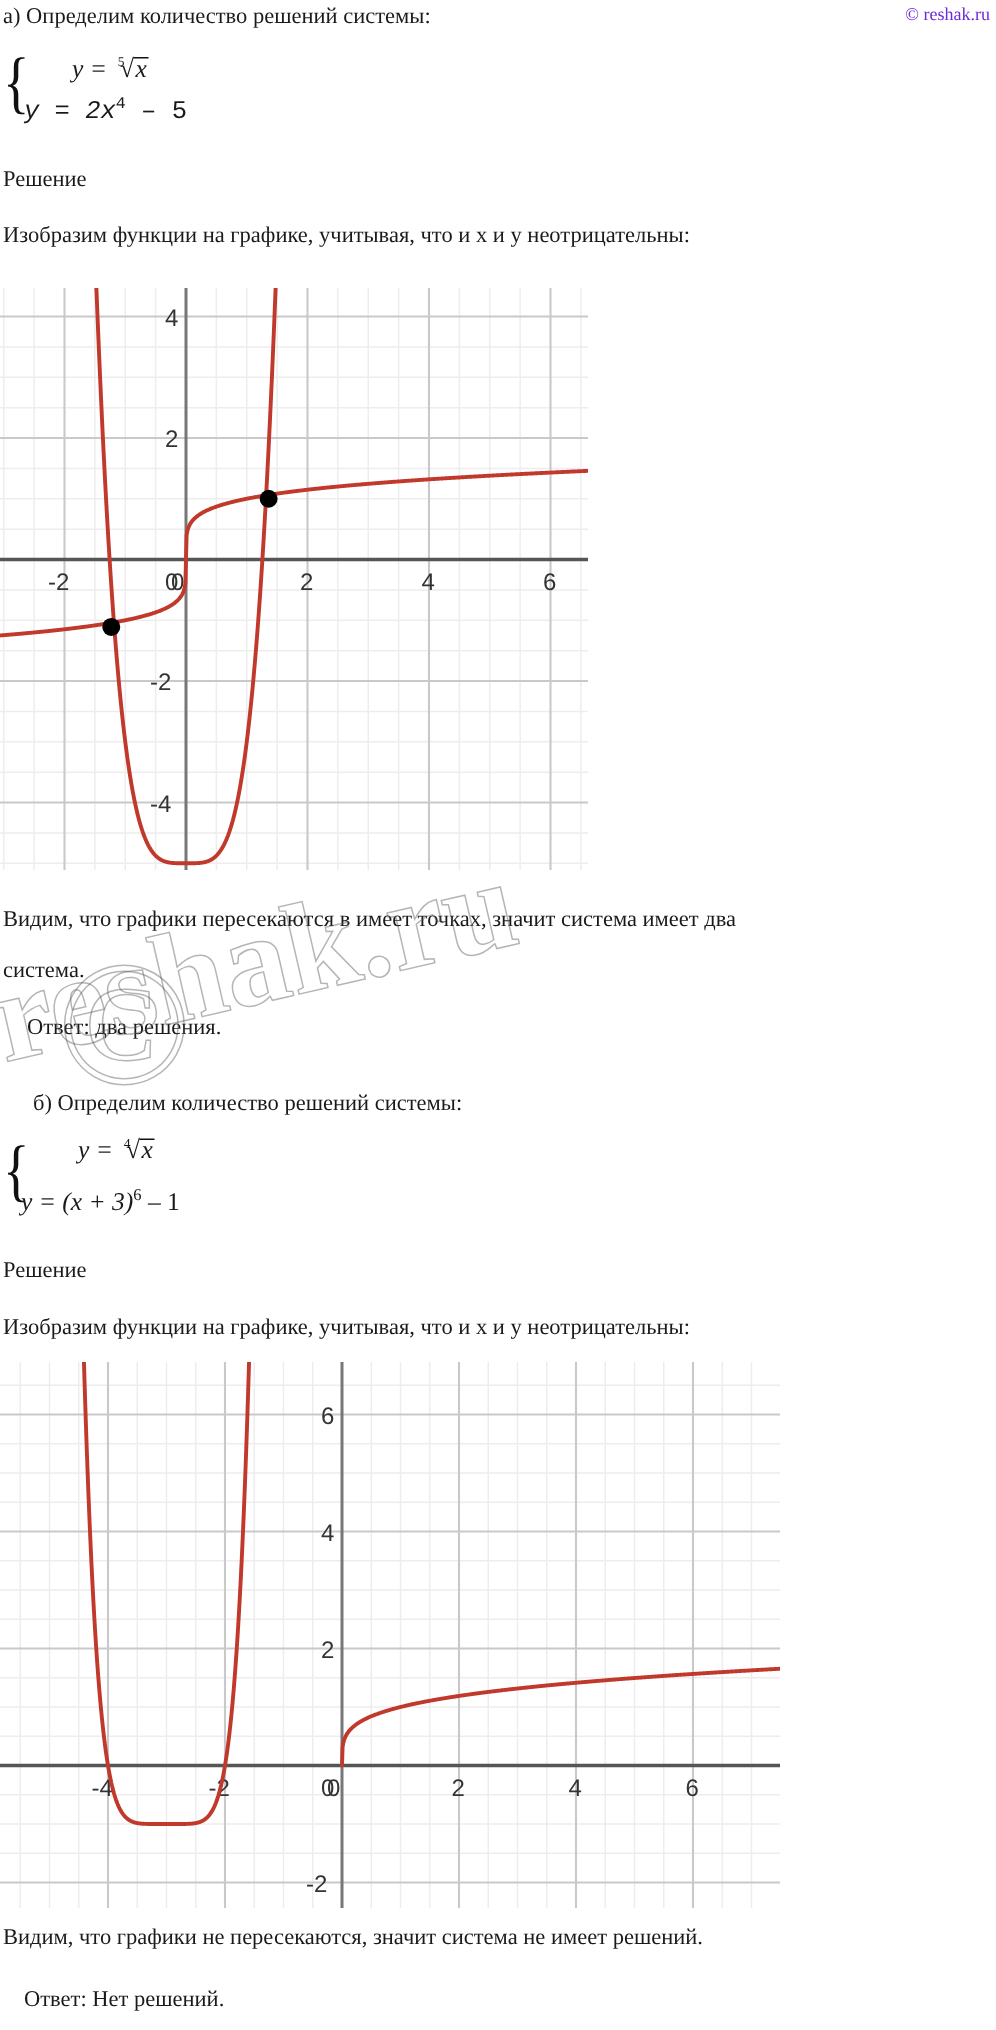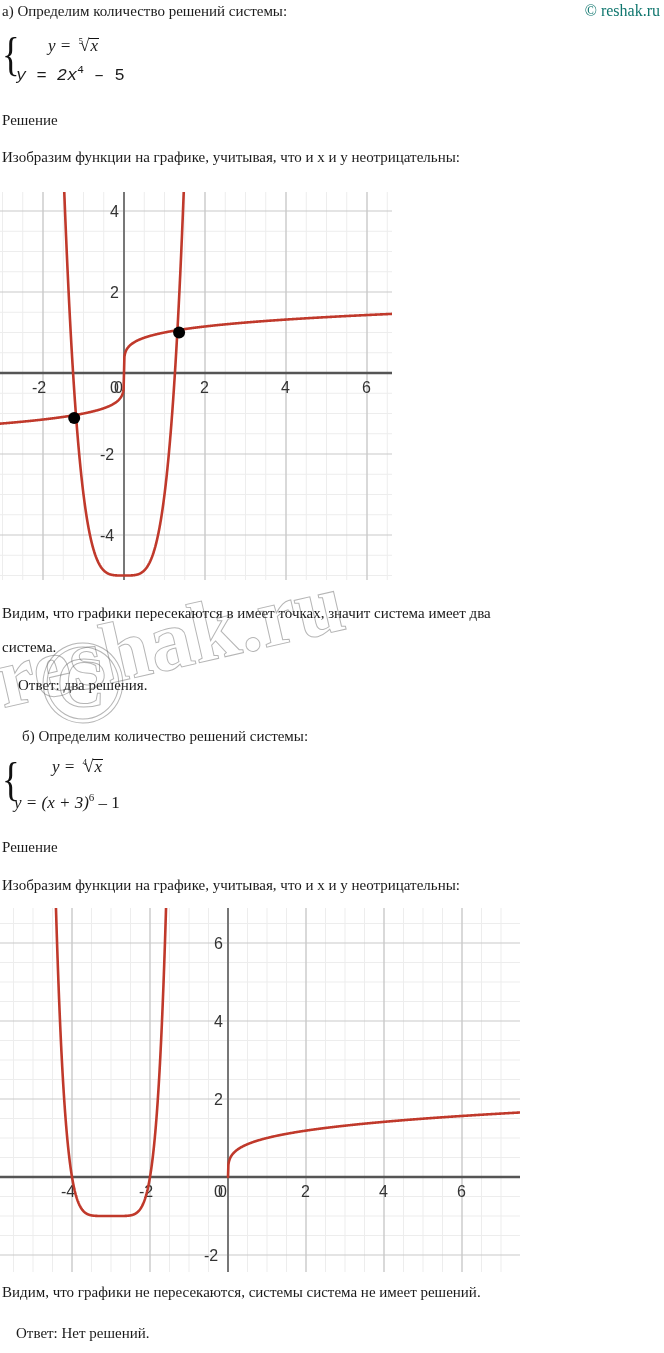--- a/index.html
+++ b/index.html
@@ -3,21 +3,21 @@
 <meta charset="utf-8">
 <style>
   html,body{margin:0;padding:0;}
   body{
     width:664px;height:1353px;background:#ffffff;
     font-family:"Liberation Serif","DejaVu Serif",serif;
     color:#1a1a1a;position:relative;overflow:hidden;
   }
   .page{position:relative;width:664px;height:1341px;}
   .txt{position:absolute;font-size:15px;line-height:19px;white-space:nowrap;}
-  .credit{position:absolute;right:4px;font-size:16px;color:#0f766e;white-space:nowrap;}
+  .credit{position:absolute;right:4px;font-size:12px;color:#6d28d9;white-space:nowrap;}
   .mathblock{position:absolute;font-family:"Liberation Serif","DejaVu Serif",serif;}
   .brace{
     position:absolute;font-size:46px;line-height:46px;font-weight:300;
     transform:scaleX(.8);transform-origin:left center;color:#111;
   }
   .eq{position:absolute;font-size:17px;font-style:italic;white-space:nowrap;}
   .eq .rm{font-style:normal;}
   .sup{font-size:11px;vertical-align:super;font-style:normal;}
   .radidx{font-size:9px;font-style:normal;position:relative;top:-7px;left:3px;}
   .radsign{font-style:normal;}
@@ -210,19 +210,19 @@
           <text x="214" y="119" font-family="&quot;Liberation Sans&quot;, sans-serif" font-size="16" fill="#333">4</text>
           <text x="214" y="197" font-family="&quot;Liberation Sans&quot;, sans-serif" font-size="16" fill="#333">2</text>
           <text x="204" y="353" font-family="&quot;Liberation Sans&quot;, sans-serif" font-size="16" fill="#333">-2</text>
           <text x="214" y="289" font-family="&quot;Liberation Sans&quot;, sans-serif" font-size="16" fill="#333">0</text>
         </g>
         <path d="M228.00 269.00 L228.39 256.67 L228.78 254.33 L229.17 252.77 L229.56 251.56 L229.95 250.56 L230.34 249.70 L230.73 248.94 L231.12 248.26 L231.51 247.64 L231.90 247.07 L232.29 246.54 L232.68 246.05 L233.07 245.58 L233.46 245.14 L233.85 244.73 L234.24 244.33 L234.63 243.96 L235.02 243.60 L235.41 243.25 L235.80 242.92 L236.19 242.60 L236.58 242.29 L236.97 241.99 L237.36 241.70 L237.75 241.42 L238.14 241.15 L238.53 240.89 L238.92 240.63 L239.31 240.38 L239.70 240.14 L240.09 239.90 L240.48 239.67 L240.87 239.44 L241.26 239.22 L241.65 239.00 L242.04 238.79 L242.43 238.58 L242.82 238.38 L243.21 238.18 L243.60 237.98 L243.99 237.79 L244.38 237.60 L244.77 237.42 L245.16 237.24 L245.55 237.06 L245.94 236.88 L246.33 236.71 L246.72 236.54 L247.11 236.37 L247.50 236.21 L247.89 236.04 L248.28 235.88 L248.67 235.72 L249.06 235.57 L249.45 235.41 L249.84 235.26 L250.23 235.11 L250.62 234.97 L251.01 234.82 L251.40 234.68 L251.79 234.53 L252.18 234.39 L252.57 234.25 L252.96 234.12 L253.35 233.98 L253.74 233.85 L254.13 233.72 L254.52 233.58 L254.91 233.46 L255.30 233.33 L255.69 233.20 L256.08 233.07 L256.47 232.95 L256.86 232.83 L257.25 232.71 L257.64 232.59 L258.03 232.47 L258.42 232.35 L258.81 232.23 L259.20 232.12 L259.59 232.00 L259.98 231.89 L260.37 231.78 L260.76 231.66 L261.15 231.55 L261.54 231.44 L261.93 231.33 L262.32 231.23 L262.71 231.12 L263.10 231.01 L263.49 230.91 L263.88 230.80 L264.27 230.70 L264.66 230.60 L265.05 230.50 L265.44 230.40 L265.83 230.30 L266.22 230.20 L266.61 230.10 L267.00 230.00 L267.39 229.90 L267.78 229.81 L268.17 229.71 L268.56 229.62 L268.95 229.52 L269.34 229.43 L269.73 229.33 L270.12 229.24 L270.51 229.15 L270.90 229.06 L271.29 228.97 L271.68 228.88 L272.07 228.79 L272.46 228.70 L272.85 228.61 L273.24 228.53 L273.63 228.44 L274.02 228.35 L274.41 228.27 L274.80 228.18 L275.19 228.10 L275.58 228.01 L275.97 227.93 L276.36 227.85 L276.75 227.76 L277.14 227.68 L277.53 227.60 L277.92 227.52 L278.31 227.44 L278.70 227.36 L279.09 227.28 L279.48 227.20 L279.87 227.12 L280.26 227.04 L280.65 226.96 L281.04 226.88 L281.43 226.81 L281.82 226.73 L282.21 226.65 L282.60 226.58 L282.99 226.50 L283.38 226.43 L283.77 226.35 L284.16 226.28 L284.55 226.20 L284.94 226.13 L285.33 226.06 L285.72 225.98 L286.11 225.91 L286.50 225.84 L286.89 225.77 L287.28 225.70 L287.67 225.63 L288.06 225.55 L288.45 225.48 L288.84 225.41 L289.23 225.34 L289.62 225.28 L290.01 225.21 L290.40 225.14 L290.79 225.07 L291.18 225.00 L291.57 224.93 L291.96 224.87 L292.35 224.80 L292.74 224.73 L293.13 224.67 L293.52 224.60 L293.91 224.53 L294.30 224.47 L294.69 224.40 L295.08 224.34 L295.47 224.27 L295.86 224.21 L296.25 224.14 L296.64 224.08 L297.03 224.02 L297.42 223.95 L297.81 223.89 L298.20 223.83 L298.59 223.76 L298.98 223.70 L299.37 223.64 L299.76 223.58 L300.15 223.52 L300.54 223.45 L300.93 223.39 L301.32 223.33 L301.71 223.27 L302.10 223.21 L302.49 223.15 L302.88 223.09 L303.27 223.03 L303.66 222.97 L304.05 222.91 L304.44 222.85 L304.83 222.80 L305.22 222.74 L305.61 222.68 L306.00 222.62 L306.39 222.56 L306.78 222.51 L307.17 222.45 L307.56 222.39 L307.95 222.33 L308.34 222.28 L308.73 222.22 L309.12 222.16 L309.51 222.11 L309.90 222.05 L310.29 222.00 L310.68 221.94 L311.07 221.88 L311.46 221.83 L311.85 221.77 L312.24 221.72 L312.63 221.67 L313.02 221.61 L313.41 221.56 L313.80 221.50 L314.19 221.45 L314.58 221.39 L314.97 221.34 L315.36 221.29 L315.75 221.23 L316.14 221.18 L316.53 221.13 L316.92 221.08 L317.31 221.02 L317.70 220.97 L318.09 220.92 L318.48 220.87 L318.87 220.82 L319.26 220.76 L319.65 220.71 L320.04 220.66 L320.43 220.61 L320.82 220.56 L321.21 220.51 L321.60 220.46 L321.99 220.41 L322.38 220.36 L322.77 220.31 L323.16 220.26 L323.55 220.21 L323.94 220.16 L324.33 220.11 L324.72 220.06 L325.11 220.01 L325.50 219.96 L325.89 219.91 L326.28 219.86 L326.67 219.81 L327.06 219.77 L327.45 219.72 L327.84 219.67 L328.23 219.62 L328.62 219.57 L329.01 219.52 L329.40 219.48 L329.79 219.43 L330.18 219.38 L330.57 219.33 L330.96 219.29 L331.35 219.24 L331.74 219.19 L332.13 219.15 L332.52 219.10 L332.91 219.05 L333.30 219.01 L333.69 218.96 L334.08 218.92 L334.47 218.87 L334.86 218.82 L335.25 218.78 L335.64 218.73 L336.03 218.69 L336.42 218.64 L336.81 218.60 L337.20 218.55 L337.59 218.51 L337.98 218.46 L338.37 218.42 L338.76 218.37 L339.15 218.33 L339.54 218.28 L339.93 218.24 L340.32 218.19 L340.71 218.15 L341.10 218.11 L341.49 218.06 L341.88 218.02 L342.27 217.98 L342.66 217.93 L343.05 217.89 L343.44 217.85 L343.83 217.80 L344.22 217.76 L344.61 217.72 L345.00 217.67 L345.39 217.63 L345.78 217.59 L346.17 217.55 L346.56 217.50 L346.95 217.46 L347.34 217.42 L347.73 217.38 L348.12 217.33 L348.51 217.29 L348.90 217.25 L349.29 217.21 L349.68 217.17 L350.07 217.13 L350.46 217.08 L350.85 217.04 L351.24 217.00 L351.63 216.96 L352.02 216.92 L352.41 216.88 L352.80 216.84 L353.19 216.80 L353.58 216.76 L353.97 216.72 L354.36 216.68 L354.75 216.64 L355.14 216.60 L355.53 216.56 L355.92 216.52 L356.31 216.48 L356.70 216.44 L357.09 216.40 L357.48 216.36 L357.87 216.32 L358.26 216.28 L358.65 216.24 L359.04 216.20 L359.43 216.16 L359.82 216.12 L360.21 216.08 L360.60 216.04 L360.99 216.00 L361.38 215.96 L361.77 215.93 L362.16 215.89 L362.55 215.85 L362.94 215.81 L363.33 215.77 L363.72 215.73 L364.11 215.69 L364.50 215.66 L364.89 215.62 L365.28 215.58 L365.67 215.54 L366.06 215.50 L366.45 215.47 L366.84 215.43 L367.23 215.39 L367.62 215.35 L368.01 215.32 L368.40 215.28 L368.79 215.24 L369.18 215.21 L369.57 215.17 L369.96 215.13 L370.35 215.09 L370.74 215.06 L371.13 215.02 L371.52 214.98 L371.91 214.95 L372.30 214.91 L372.69 214.87 L373.08 214.84 L373.47 214.80 L373.86 214.76 L374.25 214.73 L374.64 214.69 L375.03 214.66 L375.42 214.62 L375.81 214.58 L376.20 214.55 L376.59 214.51 L376.98 214.48 L377.37 214.44 L377.76 214.41 L378.15 214.37 L378.54 214.33 L378.93 214.30 L379.32 214.26 L379.71 214.23 L380.10 214.19 L380.49 214.16 L380.88 214.12 L381.27 214.09 L381.66 214.05 L382.05 214.02 L382.44 213.98 L382.83 213.95 L383.22 213.91 L383.61 213.88 L384.00 213.85 L384.39 213.81 L384.78 213.78 L385.17 213.74 L385.56 213.71 L385.95 213.67 L386.34 213.64 L386.73 213.61 L387.12 213.57 L387.51 213.54 L387.90 213.50 L388.29 213.47 L388.68 213.44 L389.07 213.40 L389.46 213.37 L389.85 213.34 L390.24 213.30 L390.63 213.27 L391.02 213.24 L391.41 213.20 L391.80 213.17 L392.19 213.14 L392.58 213.10 L392.97 213.07 L393.36 213.04 L393.75 213.00 L394.14 212.97 L394.53 212.94 L394.92 212.90 L395.31 212.87 L395.70 212.84 L396.09 212.81 L396.48 212.77 L396.87 212.74 L397.26 212.71 L397.65 212.68 L398.04 212.64 L398.43 212.61 L398.82 212.58 L399.21 212.55 L399.60 212.52 L399.99 212.48 L400.38 212.45 L400.77 212.42 L401.16 212.39 L401.55 212.36 L401.94 212.32 L402.33 212.29 L402.72 212.26 L403.11 212.23 L403.50 212.20 L403.89 212.17 L404.28 212.13 L404.67 212.10 L405.06 212.07 L405.45 212.04 L405.84 212.01 L406.23 211.98 L406.62 211.95 L407.01 211.92 L407.40 211.88 L407.79 211.85 L408.18 211.82 L408.57 211.79 L408.96 211.76 L409.35 211.73 L409.74 211.70 L410.13 211.67 L410.52 211.64 L410.91 211.61 L411.30 211.58 L411.69 211.55 L412.08 211.52 L412.47 211.49 L412.86 211.45 L413.25 211.42 L413.64 211.39 L414.03 211.36 L414.42 211.33 L414.81 211.30 L415.20 211.27 L415.59 211.24 L415.98 211.21 L416.37 211.18 L416.76 211.15 L417.15 211.12 L417.54 211.09 L417.93 211.06 L418.32 211.03 L418.71 211.00 L419.10 210.98 L419.49 210.95 L419.88 210.92 L420.27 210.89 L420.66 210.86 L421.05 210.83 L421.44 210.80 L421.83 210.77 L422.22 210.74 L422.61 210.71 L423.00 210.68 L423.39 210.65 L423.78 210.62 L424.17 210.59 L424.56 210.57 L424.95 210.54 L425.34 210.51 L425.73 210.48 L426.12 210.45 L426.51 210.42 L426.90 210.39 L427.29 210.36 L427.68 210.33 L428.07 210.31 L428.46 210.28 L428.85 210.25 L429.24 210.22 L429.63 210.19 L430.02 210.16 L430.41 210.14 L430.80 210.11 L431.19 210.08 L431.58 210.05 L431.97 210.02 L432.36 209.99 L432.75 209.97 L433.14 209.94 L433.53 209.91 L433.92 209.88 L434.31 209.85 L434.70 209.83 L435.09 209.80 L435.48 209.77 L435.87 209.74 L436.26 209.71 L436.65 209.69 L437.04 209.66 L437.43 209.63 L437.82 209.60 L438.21 209.58 L438.60 209.55 L438.99 209.52 L439.38 209.49 L439.77 209.47 L440.16 209.44 L440.55 209.41 L440.94 209.38 L441.33 209.36 L441.72 209.33 L442.11 209.30 L442.50 209.28 L442.89 209.25 L443.28 209.22 L443.67 209.19 L444.06 209.17 L444.45 209.14 L444.84 209.11 L445.23 209.09 L445.62 209.06 L446.01 209.03 L446.40 209.01 L446.79 208.98 L447.18 208.95 L447.57 208.93 L447.96 208.90 L448.35 208.87 L448.74 208.85 L449.13 208.82 L449.52 208.79 L449.91 208.77 L450.30 208.74 L450.69 208.71 L451.08 208.69 L451.47 208.66 L451.86 208.63 L452.25 208.61 L452.64 208.58 L453.03 208.56 L453.42 208.53 L453.81 208.50 L454.20 208.48 L454.59 208.45 L454.98 208.42 L455.37 208.40 L455.76 208.37 L456.15 208.35 L456.54 208.32 L456.93 208.30 L457.32 208.27 L457.71 208.24 L458.10 208.22 L458.49 208.19 L458.88 208.17 L459.27 208.14 L459.66 208.11 L460.05 208.09 L460.44 208.06 L460.83 208.04 L461.22 208.01 L461.61 207.99 L462.00 207.96 L462.39 207.94 L462.78 207.91 L463.17 207.89 L463.56 207.86 L463.95 207.83 L464.34 207.81 L464.73 207.78 L465.12 207.76 L465.51 207.73 L465.90 207.71 L466.29 207.68 L466.68 207.66 L467.07 207.63 L467.46 207.61 L467.85 207.58 L468.24 207.56 L468.63 207.53 L469.02 207.51 L469.41 207.48 L469.80 207.46 L470.19 207.43 L470.58 207.41 L470.97 207.38 L471.36 207.36 L471.75 207.34 L472.14 207.31 L472.53 207.29 L472.92 207.26 L473.31 207.24 L473.70 207.21 L474.09 207.19 L474.48 207.16 L474.87 207.14 L475.26 207.11 L475.65 207.09 L476.04 207.07 L476.43 207.04 L476.82 207.02 L477.21 206.99 L477.60 206.97 L477.99 206.94 L478.38 206.92 L478.77 206.90 L479.16 206.87 L479.55 206.85 L479.94 206.82 L480.33 206.80 L480.72 206.78 L481.11 206.75 L481.50 206.73 L481.89 206.70 L482.28 206.68 L482.67 206.66 L483.06 206.63 L483.45 206.61 L483.84 206.58 L484.23 206.56 L484.62 206.54 L485.01 206.51 L485.40 206.49 L485.79 206.47 L486.18 206.44 L486.57 206.42 L486.96 206.40 L487.35 206.37 L487.74 206.35 L488.13 206.32 L488.52 206.30 L488.91 206.28 L489.30 206.25 L489.69 206.23 L490.08 206.21 L490.47 206.18 L490.86 206.16 L491.25 206.14 L491.64 206.11 L492.03 206.09 L492.42 206.07 L492.81 206.04 L493.20 206.02 L493.59 206.00 L493.98 205.98 L494.37 205.95 L494.76 205.93 L495.15 205.91 L495.54 205.88 L495.93 205.86 L496.32 205.84 L496.71 205.81 L497.10 205.79 L497.49 205.77 L497.88 205.75 L498.27 205.72 L498.66 205.70 L499.05 205.68 L499.44 205.65 L499.83 205.63 L500.22 205.61 L500.61 205.59 L501.00 205.56 L501.39 205.54 L501.78 205.52 L502.17 205.50 L502.56 205.47 L502.95 205.45 L503.34 205.43 L503.73 205.41 L504.12 205.38 L504.51 205.36 L504.90 205.34 L505.29 205.32 L505.68 205.29 L506.07 205.27 L506.46 205.25 L506.85 205.23 L507.24 205.20 L507.63 205.18 L508.02 205.16 L508.41 205.14 L508.80 205.12 L509.19 205.09 L509.58 205.07 L509.97 205.05 L510.36 205.03 L510.75 205.00 L511.14 204.98 L511.53 204.96 L511.92 204.94 L512.31 204.92 L512.70 204.89 L513.09 204.87 L513.48 204.85 L513.87 204.83 L514.26 204.81 L514.65 204.79 L515.04 204.76 L515.43 204.74 L515.82 204.72 L516.21 204.70 L516.60 204.68 L516.99 204.65 L517.38 204.63 L517.77 204.61 L518.16 204.59 L518.55 204.57 L518.94 204.55 L519.33 204.52 L519.72 204.50 L520.11 204.48 L520.50 204.46 L520.89 204.44 L521.28 204.42 L521.67 204.40 L522.06 204.37 L522.45 204.35 L522.84 204.33 L523.23 204.31 L523.62 204.29 L524.01 204.27 L524.40 204.25 " fill="none" stroke="#c0392b" stroke-width="2.6" stroke-linecap="round" stroke-linejoin="round"></path>
         <path d="M50.55 -232.82 L50.67 -226.57 L50.78 -220.38 L50.90 -214.25 L51.02 -208.18 L51.14 -202.17 L51.25 -196.22 L51.37 -190.32 L51.49 -184.48 L51.60 -178.70 L51.72 -172.98 L51.84 -167.31 L51.95 -161.70 L52.07 -156.14 L52.19 -150.64 L52.31 -145.19 L52.42 -139.80 L52.54 -134.46 L52.66 -129.17 L52.77 -123.94 L52.89 -118.76 L53.01 -113.63 L53.12 -108.55 L53.24 -103.52 L53.36 -98.55 L53.48 -93.62 L53.59 -88.75 L53.71 -83.92 L53.83 -79.14 L53.94 -74.41 L54.06 -69.73 L54.18 -65.10 L54.29 -60.51 L54.41 -55.97 L54.53 -51.48 L54.65 -47.04 L54.76 -42.64 L54.88 -38.28 L55.00 -33.97 L55.11 -29.71 L55.23 -25.49 L55.35 -21.31 L55.46 -17.18 L55.58 -13.09 L55.70 -9.05 L55.82 -5.04 L55.93 -1.08 L56.05 2.84 L56.17 6.72 L56.28 10.55 L56.40 14.35 L56.52 18.10 L56.63 21.82 L56.75 25.49 L56.87 29.13 L56.99 32.73 L57.10 36.29 L57.22 39.81 L57.34 43.29 L57.45 46.73 L57.57 50.14 L57.69 53.51 L57.80 56.84 L57.92 60.14 L58.04 63.40 L58.16 66.62 L58.27 69.81 L58.39 72.96 L58.51 76.08 L58.62 79.17 L58.74 82.22 L58.86 85.23 L58.97 88.21 L59.09 91.16 L59.21 94.08 L59.33 96.96 L59.44 99.81 L59.56 102.63 L59.68 105.42 L59.79 108.17 L59.91 110.90 L60.03 113.59 L60.14 116.25 L60.26 118.88 L60.38 121.49 L60.50 124.06 L60.61 126.60 L60.73 129.11 L60.85 131.60 L60.96 134.05 L61.08 136.48 L61.20 138.87 L61.31 141.24 L61.43 143.59 L61.55 145.90 L61.67 148.19 L61.78 150.45 L61.90 152.68 L62.02 154.89 L62.13 157.07 L62.25 159.23 L62.37 161.36 L62.48 163.46 L62.60 165.54 L62.72 167.59 L62.84 169.62 L62.95 171.63 L63.07 173.61 L63.19 175.56 L63.30 177.50 L63.42 179.41 L63.54 181.29 L63.65 183.15 L63.77 184.99 L63.89 186.81 L64.01 188.60 L64.12 190.38 L64.24 192.13 L64.36 193.86 L64.47 195.56 L64.59 197.25 L64.71 198.91 L64.82 200.56 L64.94 202.18 L65.06 203.78 L65.18 205.37 L65.29 206.93 L65.41 208.47 L65.53 209.99 L65.64 211.50 L65.76 212.98 L65.88 214.45 L65.99 215.89 L66.11 217.32 L66.23 218.73 L66.35 220.12 L66.46 221.49 L66.58 222.85 L66.70 224.18 L66.81 225.50 L66.93 226.80 L67.05 228.09 L67.16 229.36 L67.28 230.61 L67.40 231.84 L67.52 233.06 L67.63 234.26 L67.75 235.45 L67.87 236.62 L67.98 237.77 L68.10 238.91 L68.22 240.03 L68.33 241.14 L68.45 242.23 L68.57 243.31 L68.69 244.37 L68.80 245.42 L68.92 246.45 L69.04 247.47 L69.15 248.48 L69.27 249.47 L69.39 250.45 L69.50 251.41 L69.62 252.36 L69.74 253.30 L69.86 254.23 L69.97 255.14 L70.09 256.03 L70.21 256.92 L70.32 257.79 L70.44 258.65 L70.56 259.50 L70.67 260.34 L70.79 261.16 L70.91 261.97 L71.03 262.77 L71.14 263.56 L71.26 264.34 L71.38 265.10 L71.49 265.86 L71.61 266.60 L71.73 267.33 L71.84 268.05 L71.96 268.77 L72.08 269.47 L72.20 270.16 L72.31 270.83 L72.43 271.50 L72.55 272.16 L72.66 272.81 L72.78 273.45 L72.90 274.08 L73.01 274.70 L73.13 275.31 L73.25 275.91 L73.37 276.51 L73.48 277.09 L73.60 277.66 L73.72 278.23 L73.83 278.78 L73.95 279.33 L74.07 279.87 L74.18 280.40 L74.30 280.92 L74.42 281.44 L74.54 281.94 L74.65 282.44 L74.77 282.93 L74.89 283.41 L75.00 283.89 L75.12 284.35 L75.24 284.81 L75.35 285.26 L75.47 285.71 L75.59 286.14 L75.71 286.57 L75.82 287.00 L75.94 287.41 L76.06 287.82 L76.17 288.22 L76.29 288.62 L76.41 289.01 L76.52 289.39 L76.64 289.76 L76.76 290.13 L76.88 290.50 L76.99 290.85 L77.11 291.20 L77.23 291.55 L77.34 291.89 L77.46 292.22 L77.58 292.55 L77.69 292.87 L77.81 293.19 L77.93 293.50 L78.05 293.80 L78.16 294.10 L78.28 294.40 L78.40 294.69 L78.51 294.97 L78.63 295.25 L78.75 295.52 L78.86 295.79 L78.98 296.06 L79.10 296.32 L79.22 296.57 L79.33 296.82 L79.45 297.07 L79.57 297.31 L79.68 297.54 L79.80 297.78 L79.92 298.00 L80.03 298.23 L80.15 298.45 L80.27 298.66 L80.39 298.87 L80.50 299.08 L80.62 299.28 L80.74 299.48 L80.85 299.68 L80.97 299.87 L81.09 300.06 L81.20 300.24 L81.32 300.43 L81.44 300.60 L81.56 300.78 L81.67 300.95 L81.79 301.11 L81.91 301.28 L82.02 301.44 L82.14 301.60 L82.26 301.75 L82.37 301.90 L82.49 302.05 L82.61 302.19 L82.73 302.34 L82.84 302.48 L82.96 302.61 L83.08 302.75 L83.19 302.88 L83.31 303.00 L83.43 303.13 L83.54 303.25 L83.66 303.37 L83.78 303.49 L83.90 303.60 L84.01 303.72 L84.13 303.83 L84.25 303.94 L84.36 304.04 L84.48 304.14 L84.60 304.25 L84.71 304.34 L84.83 304.44 L84.95 304.53 L85.07 304.63 L85.18 304.72 L85.30 304.81 L85.42 304.89 L85.53 304.98 L85.65 305.06 L85.77 305.14 L85.88 305.22 L86.00 305.29 L86.12 305.37 L86.24 305.44 L86.35 305.51 L86.47 305.58 L86.59 305.65 L86.70 305.72 L86.82 305.78 L86.94 305.85 L87.05 305.91 L87.17 305.97 L87.29 306.03 L87.41 306.09 L87.52 306.14 L87.64 306.20 L87.76 306.25 L87.87 306.30 L87.99 306.35 L88.11 306.40 L88.22 306.45 L88.34 306.50 L88.46 306.55 L88.58 306.59 L88.69 306.63 L88.81 306.68 L88.93 306.72 L89.04 306.76 L89.16 306.80 L89.28 306.84 L89.39 306.87 L89.51 306.91 L89.63 306.94 L89.75 306.98 L89.86 307.01 L89.98 307.04 L90.10 307.08 L90.21 307.11 L90.33 307.14 L90.45 307.16 L90.56 307.19 L90.68 307.22 L90.80 307.25 L90.92 307.27 L91.03 307.30 L91.15 307.32 L91.27 307.35 L91.38 307.37 L91.50 307.39 L91.62 307.41 L91.73 307.43 L91.85 307.45 L91.97 307.47 L92.09 307.49 L92.20 307.51 L92.32 307.53 L92.44 307.55 L92.55 307.56 L92.67 307.58 L92.79 307.60 L92.90 307.61 L93.02 307.63 L93.14 307.64 L93.26 307.65 L93.37 307.67 L93.49 307.68 L93.61 307.69 L93.72 307.71 L93.84 307.72 L93.96 307.73 L94.07 307.74 L94.19 307.75 L94.31 307.76 L94.43 307.77 L94.54 307.78 L94.66 307.79 L94.78 307.80 L94.89 307.81 L95.01 307.81 L95.13 307.82 L95.24 307.83 L95.36 307.84 L95.48 307.84 L95.60 307.85 L95.71 307.86 L95.83 307.86 L95.95 307.87 L96.06 307.88 L96.18 307.88 L96.30 307.89 L96.41 307.89 L96.53 307.90 L96.65 307.90 L96.77 307.91 L96.88 307.91 L97.00 307.92 L97.12 307.92 L97.23 307.92 L97.35 307.93 L97.47 307.93 L97.58 307.94 L97.70 307.94 L97.82 307.94 L97.94 307.94 L98.05 307.95 L98.17 307.95 L98.29 307.95 L98.40 307.96 L98.52 307.96 L98.64 307.96 L98.75 307.96 L98.87 307.96 L98.99 307.97 L99.11 307.97 L99.22 307.97 L99.34 307.97 L99.46 307.97 L99.57 307.98 L99.69 307.98 L99.81 307.98 L99.92 307.98 L100.04 307.98 L100.16 307.98 L100.28 307.98 L100.39 307.98 L100.51 307.99 L100.63 307.99 L100.74 307.99 L100.86 307.99 L100.98 307.99 L101.09 307.99 L101.21 307.99 L101.33 307.99 L101.45 307.99 L101.56 307.99 L101.68 307.99 L101.80 307.99 L101.91 307.99 L102.03 307.99 L102.15 307.99 L102.26 308.00 L102.38 308.00 L102.50 308.00 L102.62 308.00 L102.73 308.00 L102.85 308.00 L102.97 308.00 L103.08 308.00 L103.20 308.00 L103.32 308.00 L103.43 308.00 L103.55 308.00 L103.67 308.00 L103.79 308.00 L103.90 308.00 L104.02 308.00 L104.14 308.00 L104.25 308.00 L104.37 308.00 L104.49 308.00 L104.60 308.00 L104.72 308.00 L104.84 308.00 L104.96 308.00 L105.07 308.00 L105.19 308.00 L105.31 308.00 L105.42 308.00 L105.54 308.00 L105.66 308.00 L105.77 308.00 L105.89 308.00 L106.01 308.00 L106.13 308.00 L106.24 308.00 L106.36 308.00 L106.48 308.00 L106.59 308.00 L106.71 308.00 L106.83 308.00 L106.94 308.00 L107.06 308.00 L107.18 308.00 L107.30 308.00 L107.41 308.00 L107.53 308.00 L107.65 308.00 L107.76 308.00 L107.88 308.00 L108.00 308.00 L108.11 308.00 L108.23 308.00 L108.35 308.00 L108.47 308.00 L108.58 308.00 L108.70 308.00 L108.82 308.00 L108.93 308.00 L109.05 308.00 L109.17 308.00 L109.28 308.00 L109.40 308.00 L109.52 308.00 L109.64 308.00 L109.75 308.00 L109.87 308.00 L109.99 308.00 L110.10 308.00 L110.22 308.00 L110.34 308.00 L110.45 308.00 L110.57 308.00 L110.69 308.00 L110.81 308.00 L110.92 308.00 L111.04 308.00 L111.16 308.00 L111.27 308.00 L111.39 308.00 L111.51 308.00 L111.62 308.00 L111.74 308.00 L111.86 308.00 L111.98 308.00 L112.09 308.00 L112.21 308.00 L112.33 308.00 L112.44 308.00 L112.56 308.00 L112.68 308.00 L112.79 308.00 L112.91 308.00 L113.03 308.00 L113.15 308.00 L113.26 308.00 L113.38 308.00 L113.50 308.00 L113.61 308.00 L113.73 308.00 L113.85 308.00 L113.96 308.00 L114.08 308.00 L114.20 308.00 L114.32 308.00 L114.43 308.00 L114.55 308.00 L114.67 308.00 L114.78 308.00 L114.90 308.00 L115.02 308.00 L115.13 308.00 L115.25 308.00 L115.37 308.00 L115.49 308.00 L115.60 308.00 L115.72 308.00 L115.84 308.00 L115.95 308.00 L116.07 308.00 L116.19 308.00 L116.30 308.00 L116.42 308.00 L116.54 308.00 L116.66 308.00 L116.77 308.00 L116.89 308.00 L117.01 308.00 L117.12 308.00 L117.24 308.00 L117.36 308.00 L117.47 308.00 L117.59 308.00 L117.71 308.00 L117.83 308.00 L117.94 308.00 L118.06 308.00 L118.18 308.00 L118.29 308.00 L118.41 308.00 L118.53 308.00 L118.64 308.00 L118.76 308.00 L118.88 308.00 L119.00 308.00 L119.11 308.00 L119.23 308.00 L119.35 308.00 L119.46 308.00 L119.58 308.00 L119.70 308.00 L119.81 307.99 L119.93 307.99 L120.05 307.99 L120.17 307.99 L120.28 307.99 L120.40 307.99 L120.52 307.99 L120.63 307.99 L120.75 307.99 L120.87 307.99 L120.98 307.99 L121.10 307.99 L121.22 307.99 L121.34 307.99 L121.45 307.99 L121.57 307.98 L121.69 307.98 L121.80 307.98 L121.92 307.98 L122.04 307.98 L122.15 307.98 L122.27 307.98 L122.39 307.98 L122.51 307.97 L122.62 307.97 L122.74 307.97 L122.86 307.97 L122.97 307.97 L123.09 307.97 L123.21 307.96 L123.32 307.96 L123.44 307.96 L123.56 307.96 L123.68 307.95 L123.79 307.95 L123.91 307.95 L124.03 307.95 L124.14 307.94 L124.26 307.94 L124.38 307.94 L124.49 307.93 L124.61 307.93 L124.73 307.93 L124.85 307.92 L124.96 307.92 L125.08 307.91 L125.20 307.91 L125.31 307.90 L125.43 307.90 L125.55 307.89 L125.66 307.89 L125.78 307.88 L125.90 307.88 L126.02 307.87 L126.13 307.87 L126.25 307.86 L126.37 307.85 L126.48 307.85 L126.60 307.84 L126.72 307.83 L126.83 307.83 L126.95 307.82 L127.07 307.81 L127.19 307.80 L127.30 307.79 L127.42 307.78 L127.54 307.77 L127.65 307.76 L127.77 307.75 L127.89 307.74 L128.00 307.73 L128.12 307.72 L128.24 307.71 L128.36 307.70 L128.47 307.68 L128.59 307.67 L128.71 307.66 L128.82 307.64 L128.94 307.63 L129.06 307.62 L129.17 307.60 L129.29 307.58 L129.41 307.57 L129.53 307.55 L129.64 307.53 L129.76 307.52 L129.88 307.50 L129.99 307.48 L130.11 307.46 L130.23 307.44 L130.34 307.42 L130.46 307.40 L130.58 307.38 L130.70 307.35 L130.81 307.33 L130.93 307.31 L131.05 307.28 L131.16 307.26 L131.28 307.23 L131.40 307.20 L131.51 307.17 L131.63 307.15 L131.75 307.12 L131.87 307.09 L131.98 307.05 L132.10 307.02 L132.22 306.99 L132.33 306.96 L132.45 306.92 L132.57 306.88 L132.68 306.85 L132.80 306.81 L132.92 306.77 L133.04 306.73 L133.15 306.69 L133.27 306.65 L133.39 306.61 L133.50 306.56 L133.62 306.52 L133.74 306.47 L133.85 306.42 L133.97 306.37 L134.09 306.32 L134.21 306.27 L134.32 306.22 L134.44 306.16 L134.56 306.11 L134.67 306.05 L134.79 305.99 L134.91 305.93 L135.02 305.87 L135.14 305.81 L135.26 305.74 L135.38 305.68 L135.49 305.61 L135.61 305.54 L135.73 305.47 L135.84 305.39 L135.96 305.32 L136.08 305.24 L136.19 305.17 L136.31 305.09 L136.43 305.00 L136.55 304.92 L136.66 304.83 L136.78 304.75 L136.90 304.66 L137.01 304.57 L137.13 304.47 L137.25 304.38 L137.36 304.28 L137.48 304.18 L137.60 304.08 L137.72 303.97 L137.83 303.86 L137.95 303.75 L138.07 303.64 L138.18 303.53 L138.30 303.41 L138.42 303.29 L138.53 303.17 L138.65 303.05 L138.77 302.92 L138.89 302.79 L139.00 302.66 L139.12 302.52 L139.24 302.38 L139.35 302.24 L139.47 302.10 L139.59 301.95 L139.70 301.80 L139.82 301.65 L139.94 301.49 L140.06 301.33 L140.17 301.17 L140.29 301.00 L140.41 300.83 L140.52 300.66 L140.64 300.48 L140.76 300.30 L140.87 300.12 L140.99 299.93 L141.11 299.74 L141.23 299.55 L141.34 299.35 L141.46 299.15 L141.58 298.94 L141.69 298.73 L141.81 298.52 L141.93 298.30 L142.04 298.08 L142.16 297.85 L142.28 297.62 L142.40 297.39 L142.51 297.15 L142.63 296.90 L142.75 296.65 L142.86 296.40 L142.98 296.14 L143.10 295.88 L143.21 295.61 L143.33 295.34 L143.45 295.06 L143.57 294.78 L143.68 294.49 L143.80 294.20 L143.92 293.90 L144.03 293.60 L144.15 293.29 L144.27 292.98 L144.38 292.66 L144.50 292.33 L144.62 292.00 L144.74 291.66 L144.85 291.32 L144.97 290.97 L145.09 290.62 L145.20 290.26 L145.32 289.89 L145.44 289.51 L145.55 289.13 L145.67 288.75 L145.79 288.35 L145.91 287.96 L146.02 287.55 L146.14 287.14 L146.26 286.71 L146.37 286.29 L146.49 285.85 L146.61 285.41 L146.72 284.96 L146.84 284.51 L146.96 284.04 L147.08 283.57 L147.19 283.09 L147.31 282.60 L147.43 282.11 L147.54 281.61 L147.66 281.10 L147.78 280.58 L147.89 280.05 L148.01 279.51 L148.13 278.97 L148.25 278.41 L148.36 277.85 L148.48 277.28 L148.60 276.70 L148.71 276.11 L148.83 275.51 L148.95 274.91 L149.06 274.29 L149.18 273.66 L149.30 273.03 L149.42 272.38 L149.53 271.73 L149.65 271.06 L149.77 270.38 L149.88 269.70 L150.00 269.00 L150.12 268.29 L150.23 267.57 L150.35 266.85 L150.47 266.11 L150.59 265.36 L150.70 264.59 L150.82 263.82 L150.94 263.04 L151.05 262.24 L151.17 261.43 L151.29 260.61 L151.40 259.78 L151.52 258.94 L151.64 258.08 L151.76 257.21 L151.87 256.33 L151.99 255.44 L152.11 254.53 L152.22 253.61 L152.34 252.68 L152.46 251.73 L152.57 250.77 L152.69 249.80 L152.81 248.81 L152.93 247.81 L153.04 246.80 L153.16 245.77 L153.28 244.72 L153.39 243.67 L153.51 242.59 L153.63 241.51 L153.74 240.40 L153.86 239.29 L153.98 238.15 L154.10 237.00 L154.21 235.84 L154.33 234.66 L154.45 233.46 L154.56 232.25 L154.68 231.02 L154.80 229.78 L154.91 228.51 L155.03 227.23 L155.15 225.94 L155.27 224.62 L155.38 223.29 L155.50 221.94 L155.62 220.58 L155.73 219.19 L155.85 217.79 L155.97 216.37 L156.08 214.93 L156.20 213.47 L156.32 211.99 L156.44 210.50 L156.55 208.98 L156.67 207.44 L156.79 205.89 L156.90 204.31 L157.02 202.72 L157.14 201.10 L157.25 199.46 L157.37 197.81 L157.49 196.13 L157.61 194.43 L157.72 192.71 L157.84 190.96 L157.96 189.20 L158.07 187.41 L158.19 185.60 L158.31 183.77 L158.42 181.91 L158.54 180.04 L158.66 178.14 L158.78 176.21 L158.89 174.26 L159.01 172.29 L159.13 170.29 L159.24 168.27 L159.36 166.23 L159.48 164.16 L159.59 162.06 L159.71 159.94 L159.83 157.79 L159.95 155.62 L160.06 153.42 L160.18 151.20 L160.30 148.95 L160.41 146.67 L160.53 144.36 L160.65 142.03 L160.76 139.67 L160.88 137.28 L161.00 134.86 L161.12 132.42 L161.23 129.94 L161.35 127.44 L161.47 124.91 L161.58 122.35 L161.70 119.75 L161.82 117.13 L161.93 114.48 L162.05 111.80 L162.17 109.08 L162.29 106.34 L162.40 103.56 L162.52 100.76 L162.64 97.92 L162.75 95.04 L162.87 92.14 L162.99 89.20 L163.10 86.23 L163.22 83.22 L163.34 80.19 L163.46 77.11 L163.57 74.01 L163.69 70.86 L163.81 67.69 L163.92 64.47 L164.04 61.23 L164.16 57.94 L164.27 54.62 L164.39 51.26 L164.51 47.87 L164.63 44.44 L164.74 40.97 L164.86 37.46 L164.98 33.92 L165.09 30.33 L165.21 26.71 L165.33 23.05 L165.44 19.35 L165.56 15.60 L165.68 11.82 L165.80 8.00 L165.91 4.14 L166.03 0.23 L166.15 -3.72 L166.26 -7.71 L166.38 -11.74 L166.50 -15.81 L166.61 -19.93 L166.73 -24.09 L166.85 -28.30 L166.97 -32.55 L167.08 -36.84 L167.20 -41.18 L167.32 -45.56 L167.43 -49.99 L167.55 -54.47 L167.67 -58.99 L167.78 -63.56 L167.90 -68.18 L168.02 -72.85 L168.14 -77.56 L168.25 -82.32 L168.37 -87.13 L168.49 -91.99 L168.60 -96.90 L168.72 -101.86 L168.84 -106.87 L168.95 -111.93 L169.07 -117.04 L169.19 -122.21 L169.31 -127.42 L169.42 -132.69 L169.54 -138.01 L169.66 -143.39 L169.77 -148.82 L169.89 -154.30 L170.01 -159.84 L170.12 -165.43 L170.24 -171.08 L170.36 -176.79 L170.48 -182.55 L170.59 -188.37 L170.71 -194.25 L170.83 -200.18 L170.94 -206.17 L171.06 -212.22 L171.18 -218.33 L171.29 -224.50 L171.41 -230.73 " fill="none" stroke="#c0392b" stroke-width="2.6" stroke-linecap="round" stroke-linejoin="round"></path>
       </svg>
   </div>
 
-  <div class="txt" style="left:2px;top:1283px;">Видим, что графики не пересекаются, системы система не имеет решений.</div>
+  <div class="txt" style="left:2px;top:1283px;">Видим, что графики не пересекаются, значит система не имеет решений.</div>
   <div class="txt" style="left:16px;top:1324px;">Ответ: Нет решений.</div>
 
   <div class="wm-c" style="left:38px;top:615px;">©</div>
   <div class="watermark" style="left:-8px;top:590px;transform:rotate(-13deg);">reshak.ru</div>
 
 </div>
 
 </body></html>

